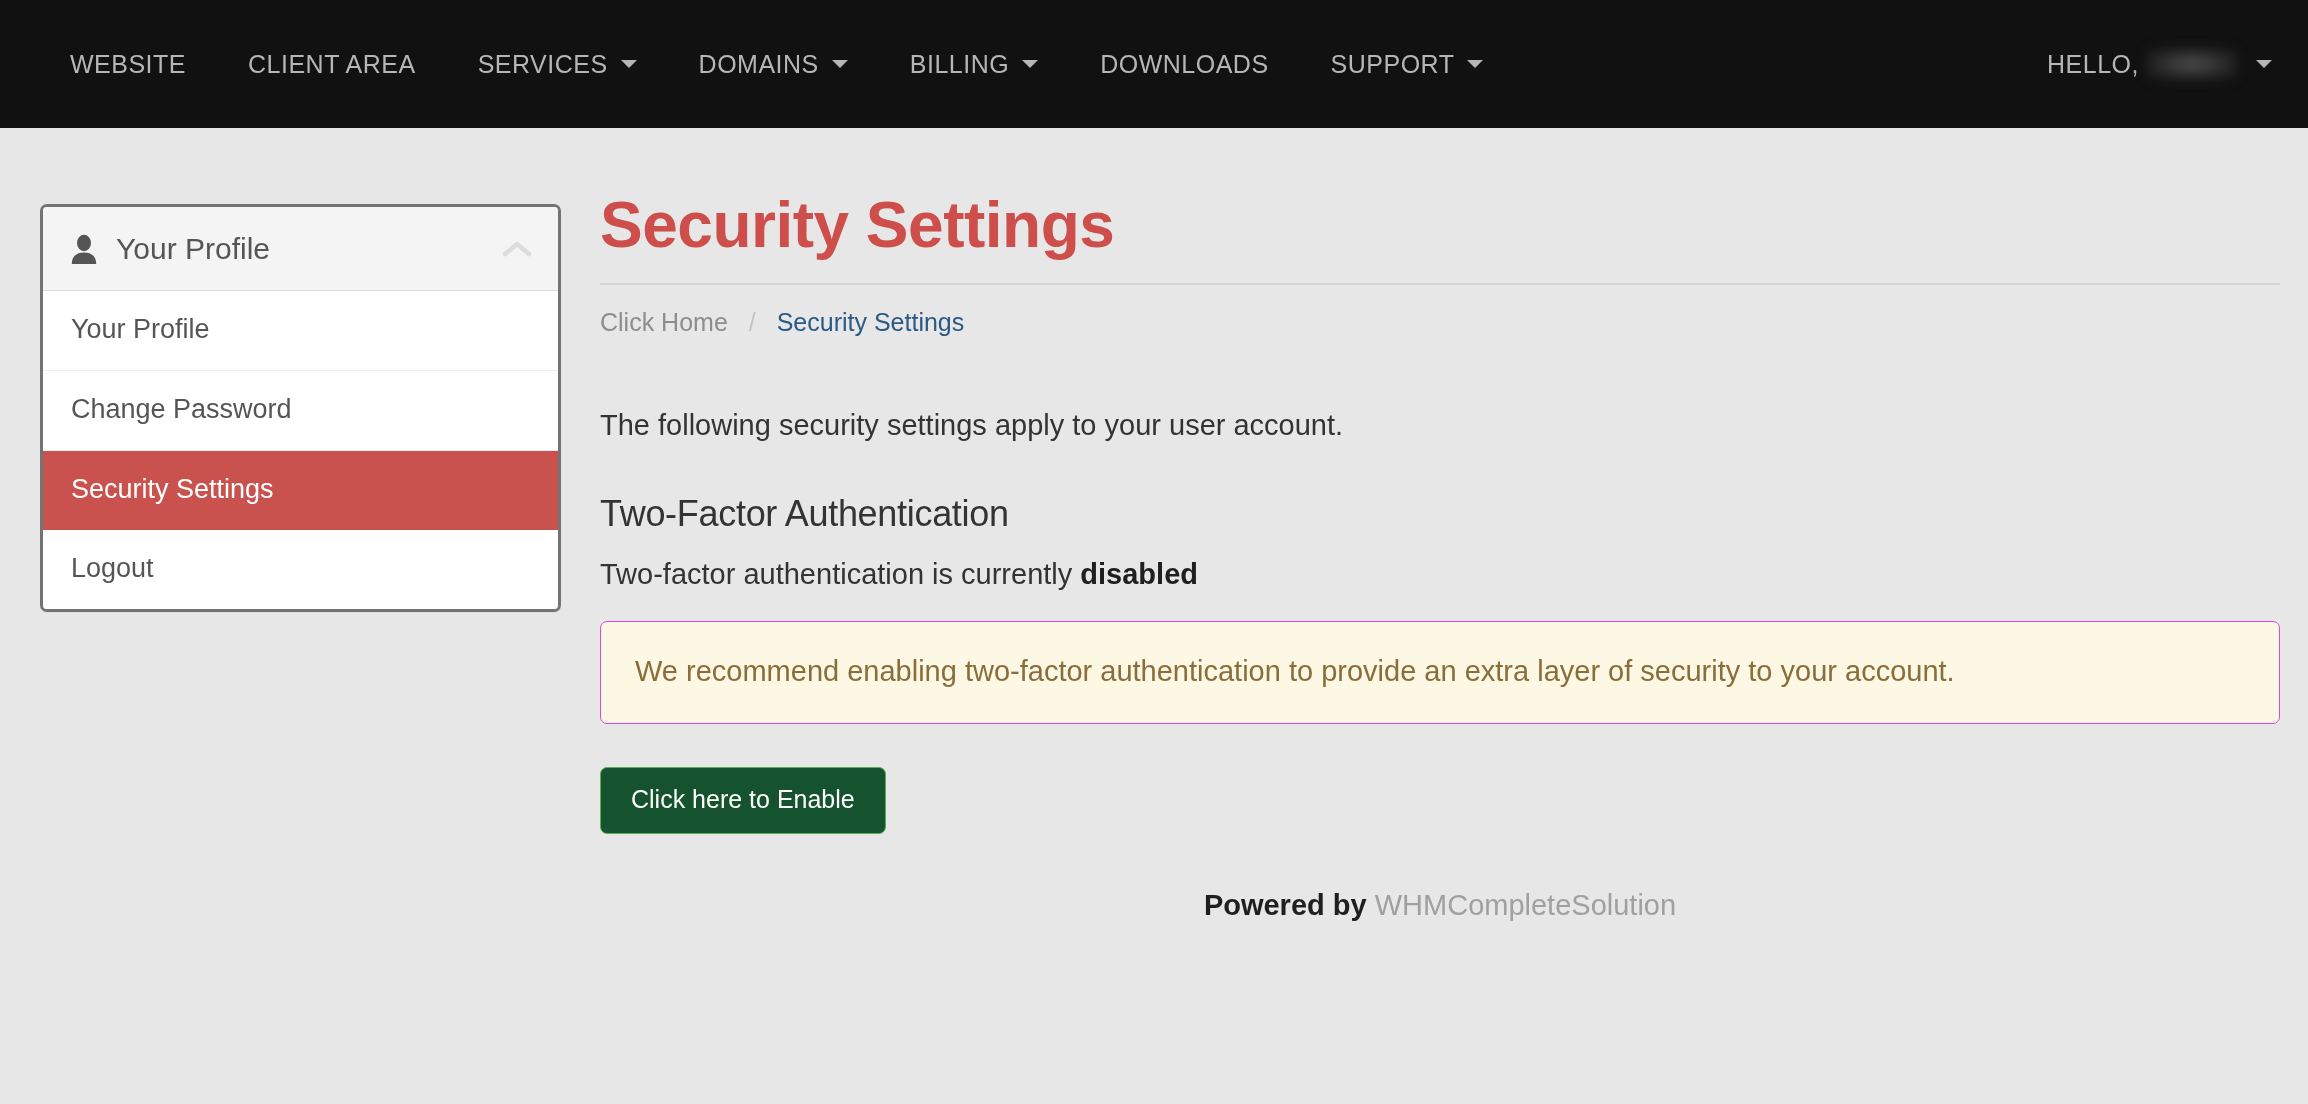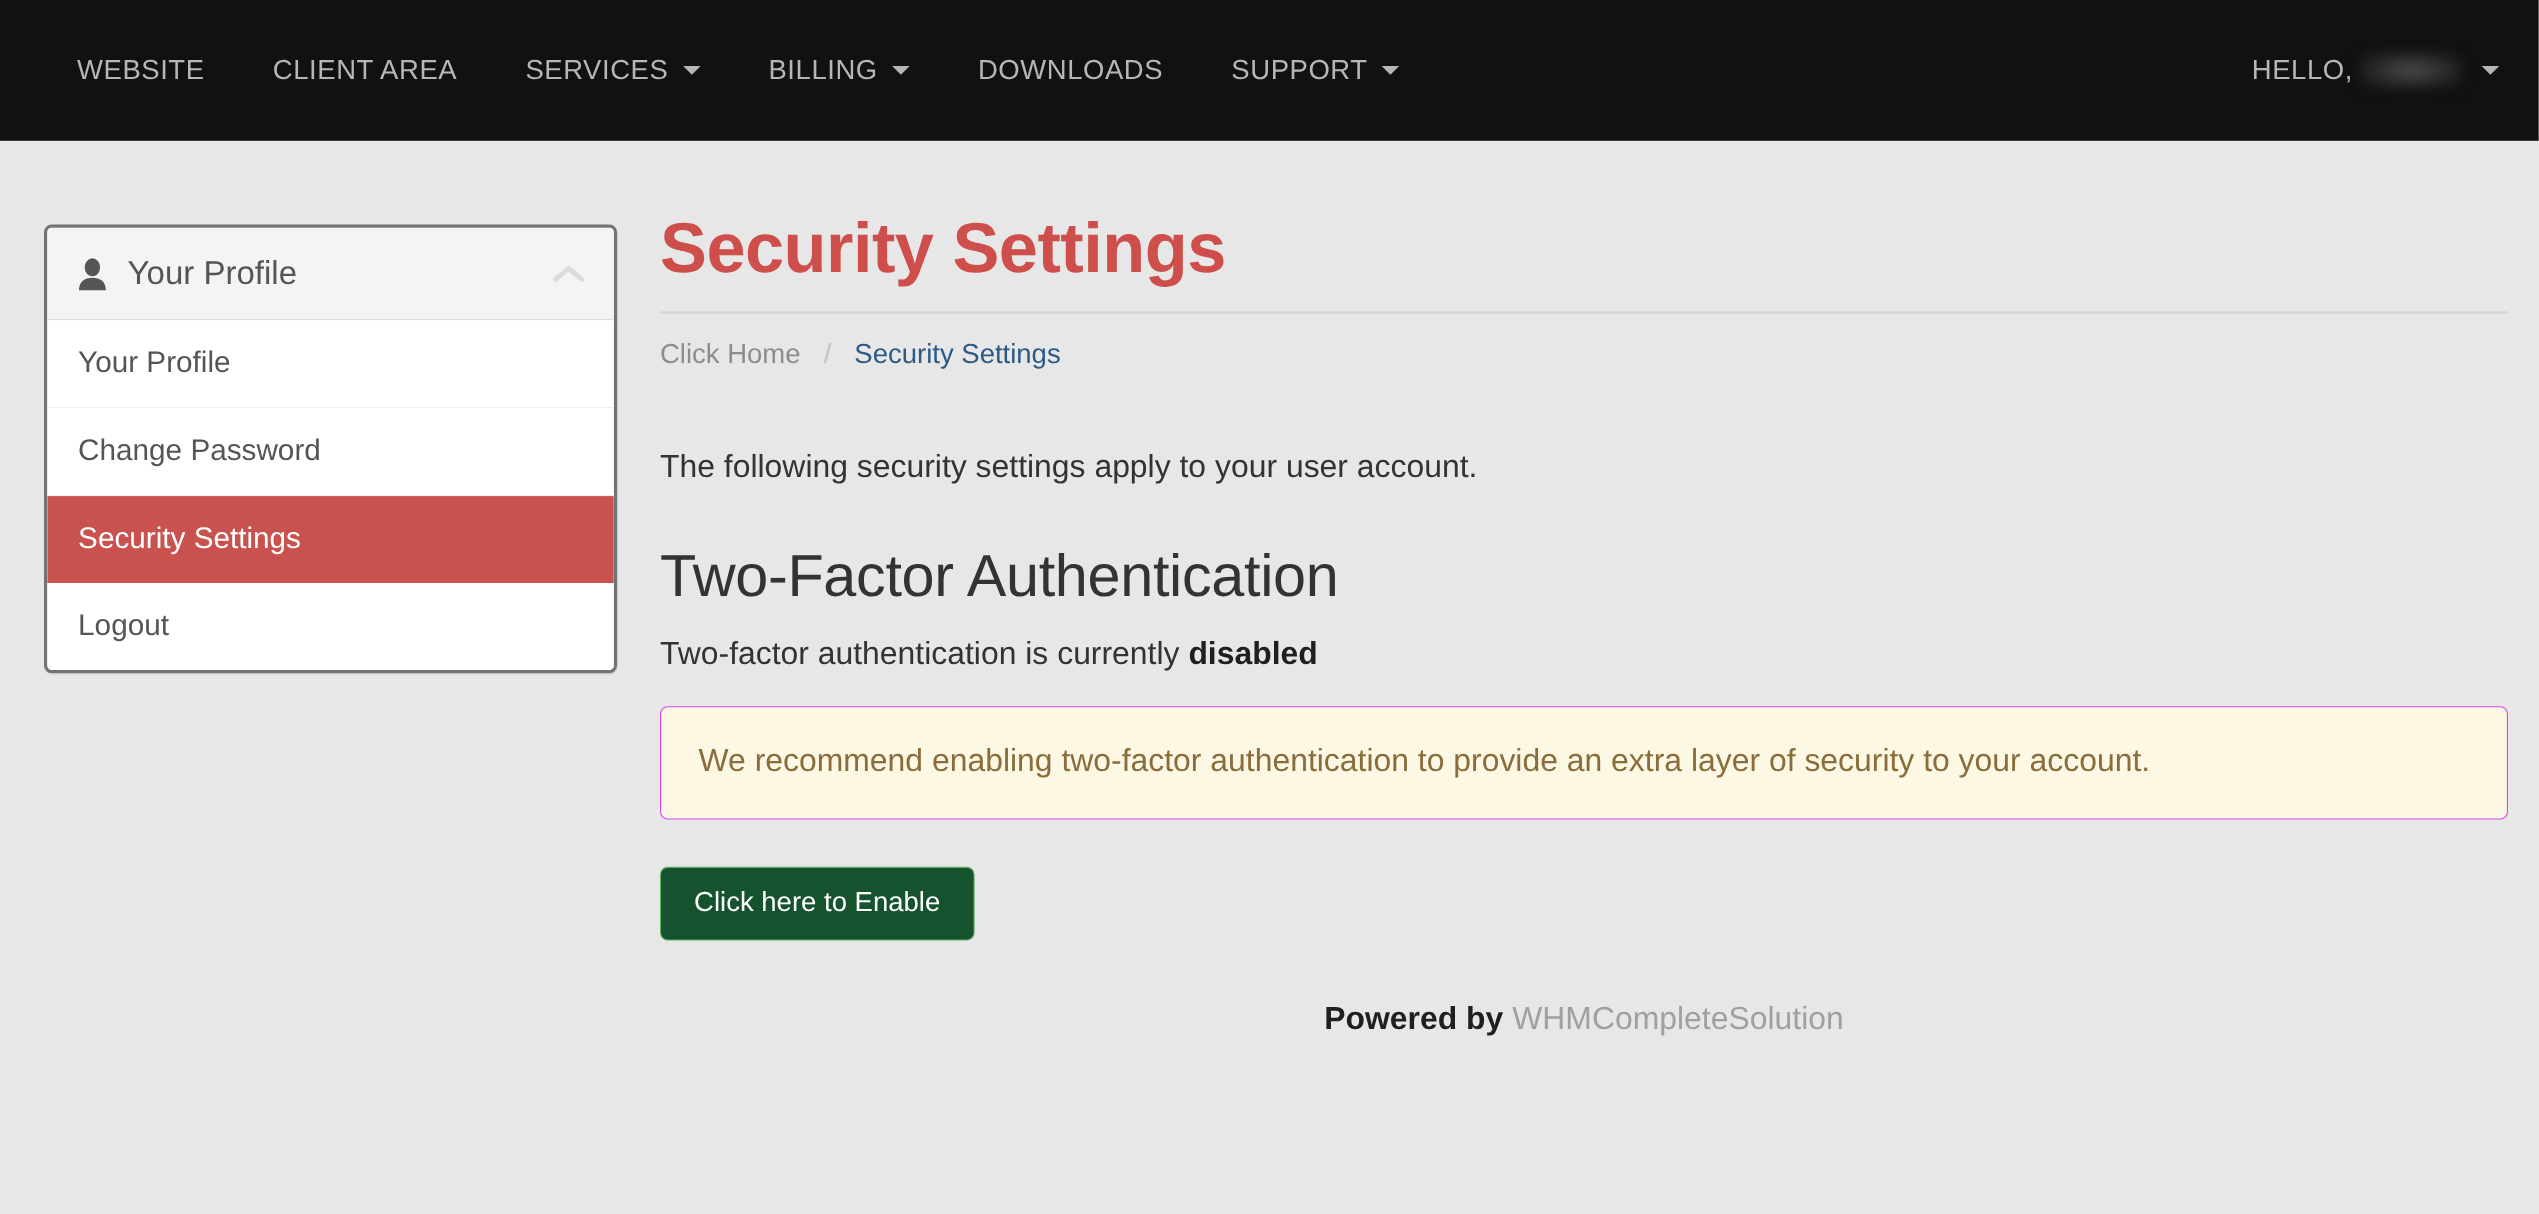--- a/index.html
+++ b/index.html
@@ -165,21 +165,21 @@
   #breadcrumb .crumb-current { color: #2b5a85; cursor: pointer; }
 
   #intro-text {
     margin-top: 69px;
     font-size: 29px;
     color: #333333;
     line-height: 1.35;
   }
   #section-heading {
     margin: 48px 0 0 0;
-    font-size: 54px;
+    font-size: 36px;
     font-weight: normal;
     color: #333333;
     line-height: 1.15;
     letter-spacing: -0.3px;
   }
   #status-line {
     margin-top: 24px;
     font-size: 29px;
     color: #333333;
   }
@@ -232,20 +232,24 @@
 
     <div class="nav-item">
       <span>CLIENT AREA</span>
     </div>
 
     <div class="nav-item">
       <span>SERVICES</span>
       <span class="caret"></span>
     </div>
 
+    <div class="nav-item">
+      <span>DOMAINS</span>
+      <span class="caret"></span>
+    </div>
 
     <div class="nav-item">
       <span>BILLING</span>
       <span class="caret"></span>
     </div>
 
     <div class="nav-item">
       <span>DOWNLOADS</span>
     </div>
 

